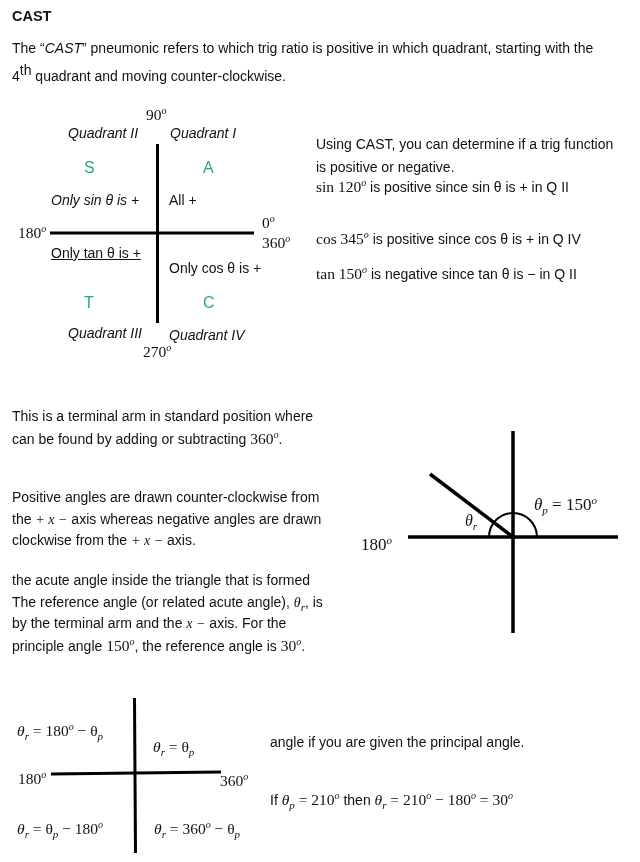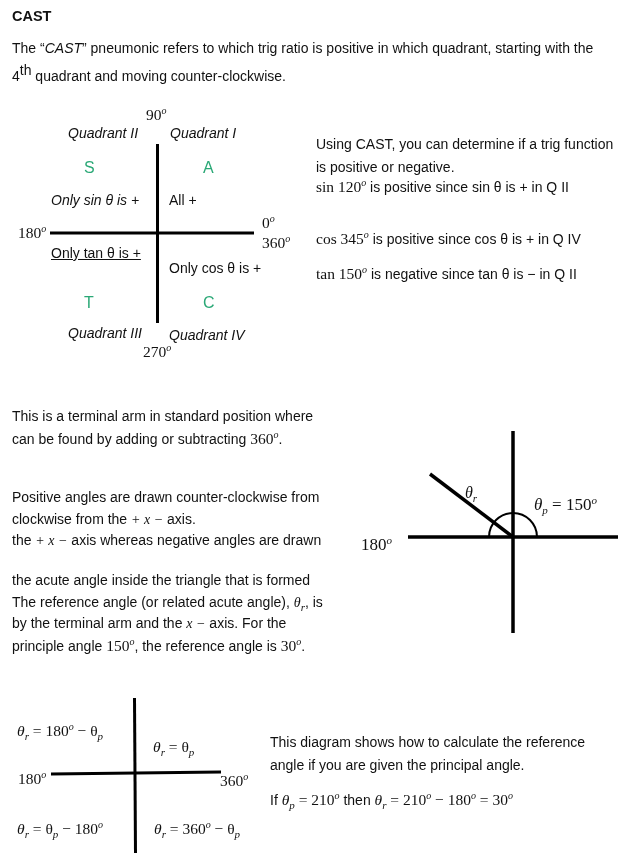--- a/index.html
+++ b/index.html
@@ -65,38 +65,37 @@
 <div class="abs t" style="left:316px; top:176px;text-align:center;"><span class="m">sin 120</span><sup class="deg">o</sup><span> is positive since sin θ is + in Q II</span></div>
 <div class="abs t" style="left:316px; top:228px;"><span class="m">cos 345</span><sup class="deg">o</sup><span> is positive since cos θ is + in Q IV</span></div>
 <div class="abs t" style="left:316px; top:263px;"><span class="m">tan 150</span><sup class="deg">o</sup><span> is negative since tan θ is − in Q II</span></div>
 
 <div class="para" style="left:12px; top:406px;">
   <div>This is a terminal arm in standard position where</div>
   <div><span>can be found by adding or subtracting </span><span class="m">360</span><sup class="deg">o</sup><span>.</span></div>
 </div>
 <div class="para" style="left:12px; top:487px;">
   <div>Positive angles are drawn counter-clockwise from</div>
+  <div><span>the </span><span class="mi">+ x −</span><span> axis whereas negative angles are drawn</span></div>
   <div><span>clockwise from the </span><span class="mi">+ x −</span><span> axis.</span></div>
-  <div><span>the </span><span class="mi">+ x −</span><span> axis whereas negative angles are drawn</span></div>
 </div>
 <div class="para" style="left:12px; top:570px;">
   <div>the acute angle inside the triangle that is formed</div>
   <div><span>The reference angle (or related acute angle), </span><span class="mi">θ</span><sub class="s">r</sub><span>, is</span></div>
   <div><span>by the terminal arm and the </span><span class="mi">x −</span><span> axis. For the</span></div>
   <div><span>principle angle </span><span class="m">150</span><sup class="deg">o</sup><span>, the reference angle is </span><span class="m">30</span><sup class="deg">o</sup><span>.</span></div>
 </div>
 
 <div class="abs m" style="left:361px; top:535px; font-size:17px;"><span>180</span><sup class="deg" style="font-size:11px;">o</sup></div>
-<div class="abs m" style="left:465px; top:484px; font-size:16px;"><span class="mi">θ</span><sub class="s">r</sub></div>
+<div class="abs m" style="left:465px; top:512px; font-size:16px;"><span class="mi">θ</span><sub class="s">r</sub></div>
 <div class="abs m" style="left:534px; top:495px; font-size:17px;"><span class="mi">θ</span><sub class="s">p</sub><span> = 150</span><sup class="deg" style="font-size:11px;">o</sup></div>
 
 <div class="abs m" style="left:17px; top:722px;"><span class="mi">θ</span><sub class="s">r</sub><span> = 180</span><sup class="deg">o</sup><span> − θ</span><sub class="s">p</sub></div>
 <div class="abs m" style="left:153px; top:722px;margin-top:16px;"><span class="mi">θ</span><sub class="s">r</sub><span> = θ</span><sub class="s">p</sub></div>
 <div class="abs m" style="left:18px; top:770px;"><span>180</span><sup class="deg">o</sup></div>
 <div class="abs m" style="left:220px; top:772px;"><span>360</span><sup class="deg">o</sup></div>
 <div class="abs m" style="left:17px; top:820px;"><span class="mi">θ</span><sub class="s">r</sub><span> = θ</span><sub class="s">p</sub><span> − 180</span><sup class="deg">o</sup></div>
 <div class="abs m" style="left:154px; top:820px;"><span class="mi">θ</span><sub class="s">r</sub><span> = 360</span><sup class="deg">o</sup><span> − θ</span><sub class="s">p</sub></div>
 
 <div class="para" style="left:270px; top:731px; line-height:23px;">
-  <div>This diagram shows how to calculate the reference</div>
   <div>angle if you are given the principal angle.</div>
 </div>
 <div class="abs t" style="left:270px; top:789px;"><span>If </span><span class="mi" style="font-size:15.5px;">θ</span><sub class="s">p</sub><span class="m"> = 210</span><sup class="deg">o</sup><span> then </span><span class="mi" style="font-size:15.5px;">θ</span><sub class="s">r</sub><span class="m"> = 210</span><sup class="deg">o</sup><span class="m"> − 180</span><sup class="deg">o</sup><span class="m"> = 30</span><sup class="deg">o</sup></div>
 
 </body></html>

